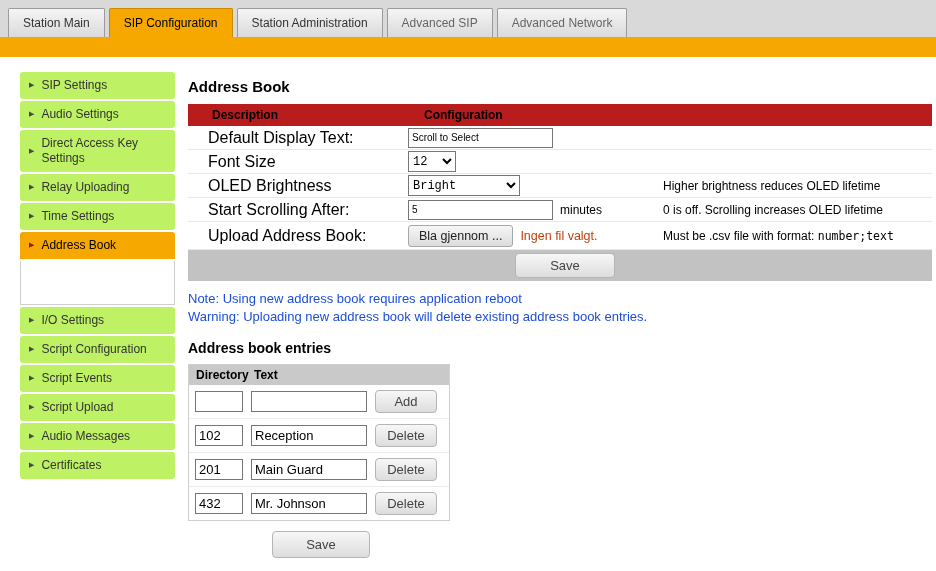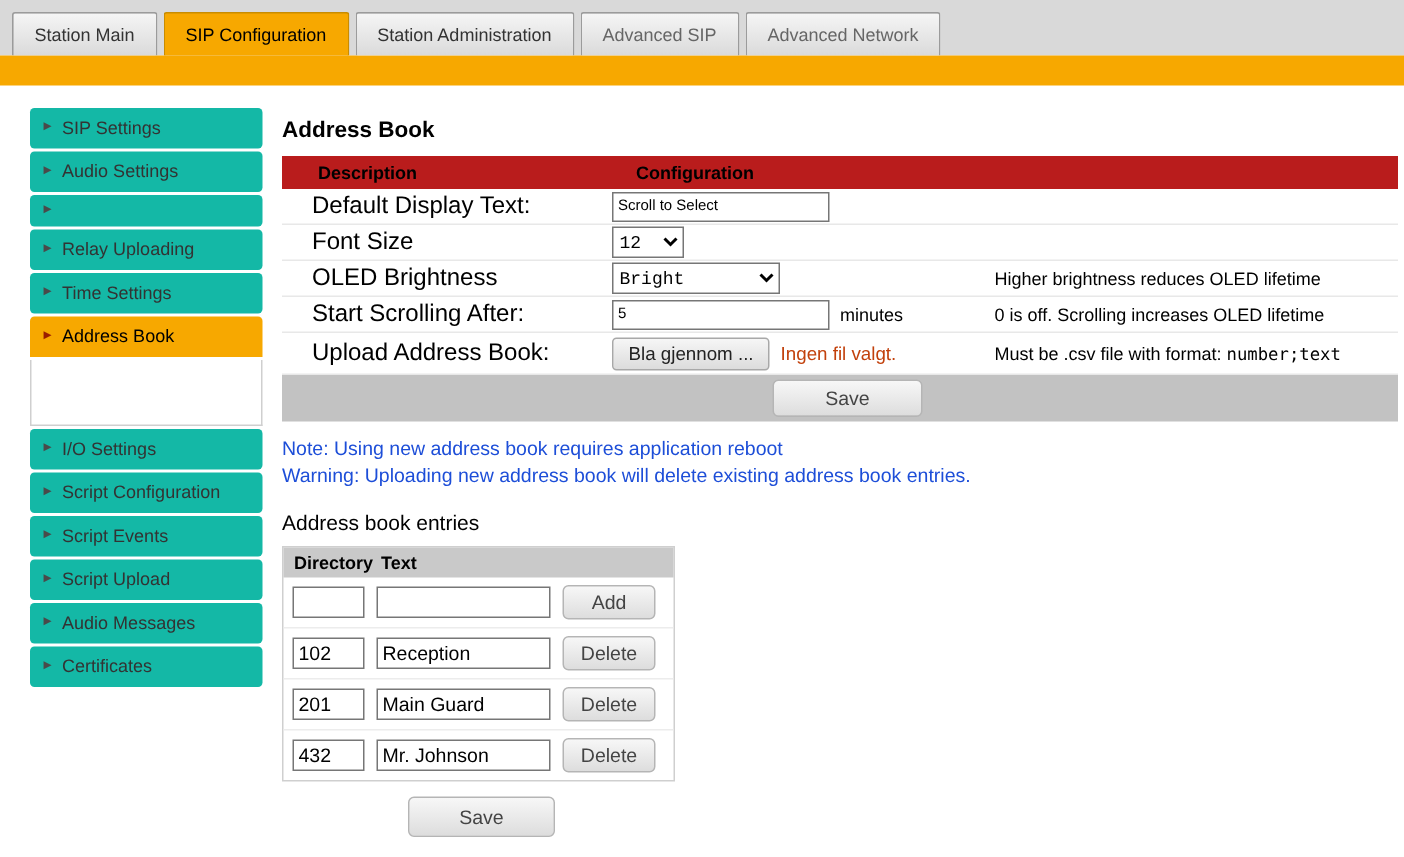--- a/index.html
+++ b/index.html
@@ -38,21 +38,21 @@
     color: #000;
   }
   .accentbar { height: 20px; background: #f7a800; }
 
   
   .sidebar { position: absolute; left: 20px; top: 72px; width: 155px; }
   .side-item {
     display: flex;
     align-items: center;
     gap: 7px;
-    background: #14b8a6;
+    background: #bef264;
     border-radius: 3px;
     padding: 6px 6px 6px 9px;
     margin-bottom: 2px;
     font-size: 12px;
     color: #333;
     cursor: pointer;
     line-height: 1.25;
   }
   .side-item .tri { font-size: 7px; color: #4a4a4a; flex: 0 0 auto; }
   .side-item.selected {
@@ -131,21 +131,21 @@
     color: #444;
     font-size: 13px; font-family: inherit;
     padding: 4px 12px;
     cursor: pointer;
     white-space: nowrap;
   }
   .save-btn { margin-left: 327px; width: 100px; }
 
   .notes { margin-top: 9px; font-size: 13px; color: #1d4ed8; line-height: 1.35; }
 
-  .entries-title { font-size: 14px; font-weight: normal; margin: 15px 0 8px; }
+  .entries-title { font-size: 14px; font-weight: bold; margin: 15px 0 8px; }
   .entries-table { width: 262px; border: 1px solid #cfcfcf; }
   .ent-header {
     display: grid;
     grid-template-columns: 58px 1fr;
     background: #c9c9c9;
     font-size: 12px; font-weight: bold;
     padding: 3px 0 3px 7px;
   }
   .ent-row {
     display: grid;
@@ -183,20 +183,21 @@
     <div class="side-item">
       <span class="tri">▶</span>
       <span>SIP Settings</span>
     </div>
     <div class="side-item">
       <span class="tri">▶</span>
       <span>Audio Settings</span>
     </div>
     <div class="side-item">
       <span class="tri">▶</span>
+      <span>Direct Access Key Settings</span>
     </div>
     <div class="side-item">
       <span class="tri">▶</span>
       <span>Relay Uploading</span>
     </div>
     <div class="side-item">
       <span class="tri">▶</span>
       <span>Time Settings</span>
     </div>
     <div class="side-item selected">

